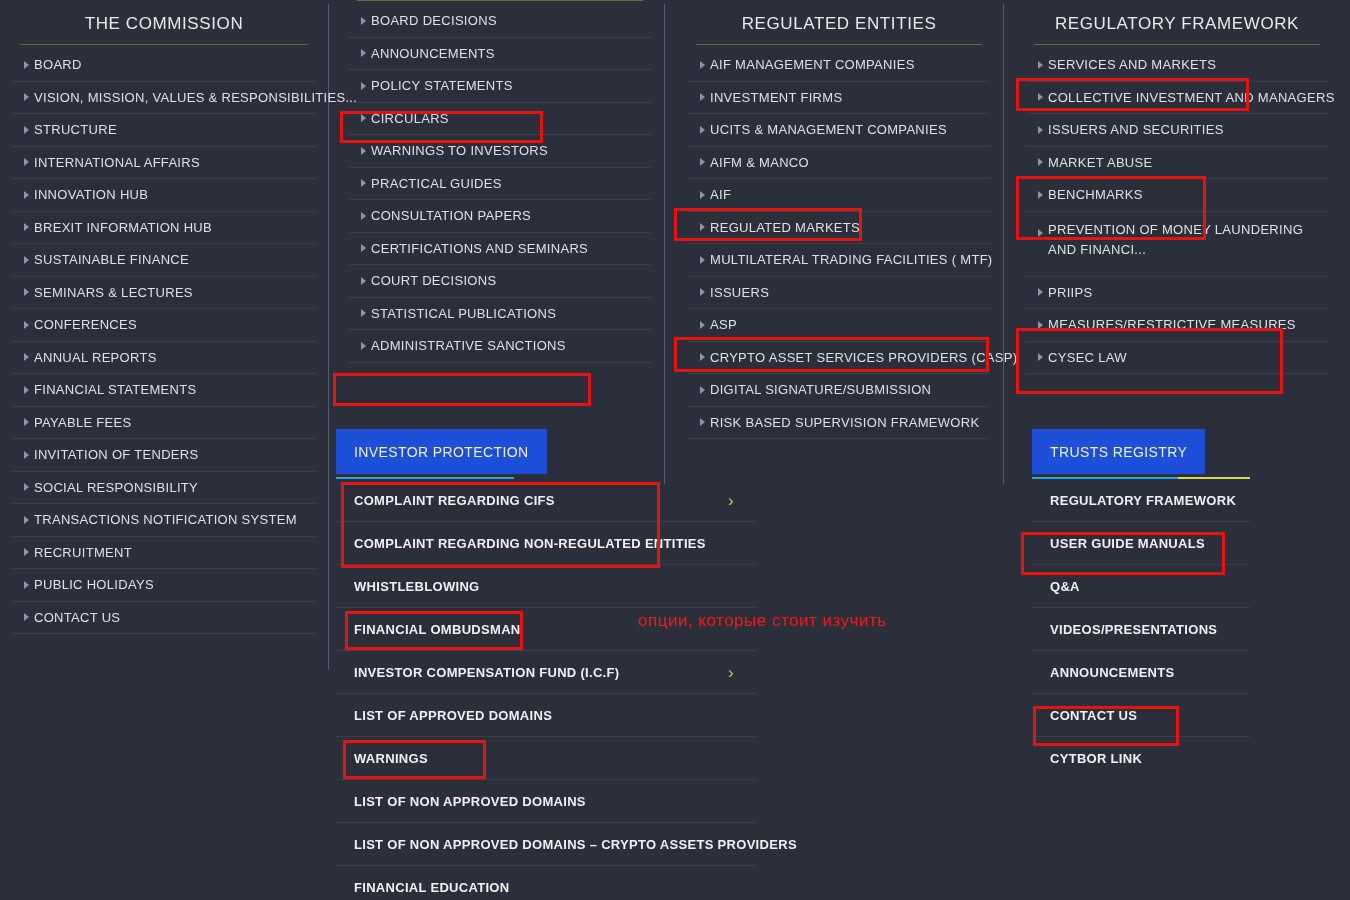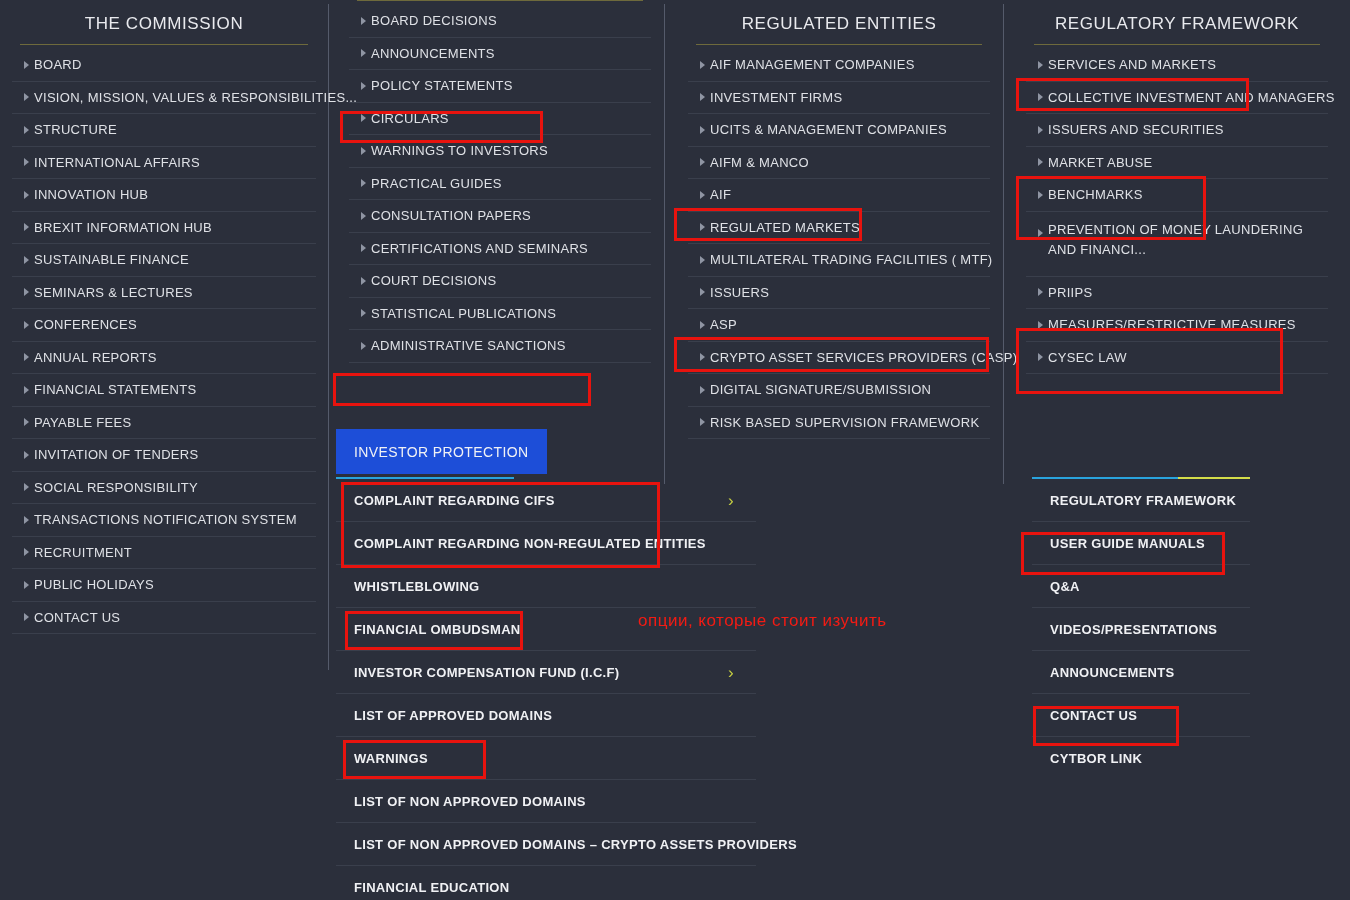--- a/index.html
+++ b/index.html
@@ -239,20 +239,23 @@
     <li><span>WHISTLEBLOWING</span></li>
     <li><span>FINANCIAL OMBUDSMAN</span></li>
     <li><span>INVESTOR COMPENSATION FUND (I.C.F)</span><span class="chev">›</span></li>
     <li><span>LIST OF APPROVED DOMAINS</span></li>
     <li><span>WARNINGS</span></li>
     <li><span>LIST OF NON APPROVED DOMAINS</span></li>
     <li><span>LIST OF NON APPROVED DOMAINS – CRYPTO ASSETS PROVIDERS</span></li>
     <li><span>FINANCIAL EDUCATION</span></li>
   </ul>
 
+  <div class="tabwrap" style="left:1032px; top:429px; width:250px;">
+    <div class="tab">TRUSTS REGISTRY</div>
+  </div>
   <div class="tab-underline" style="left:1032px; top:477px; width:146px;"></div>
   <div class="tab-underline-ext" style="left:1178px; top:477px; width:72px;"></div>
 
   <ul class="sublist" style="left:1032px; top:479px; width:218px;">
     <li><span>REGULATORY FRAMEWORK</span></li>
     <li><span>USER GUIDE MANUALS</span></li>
     <li><span>Q&amp;A</span></li>
     <li><span>VIDEOS/PRESENTATIONS</span></li>
     <li><span>ANNOUNCEMENTS</span></li>
     <li><span>CONTACT US</span></li>

